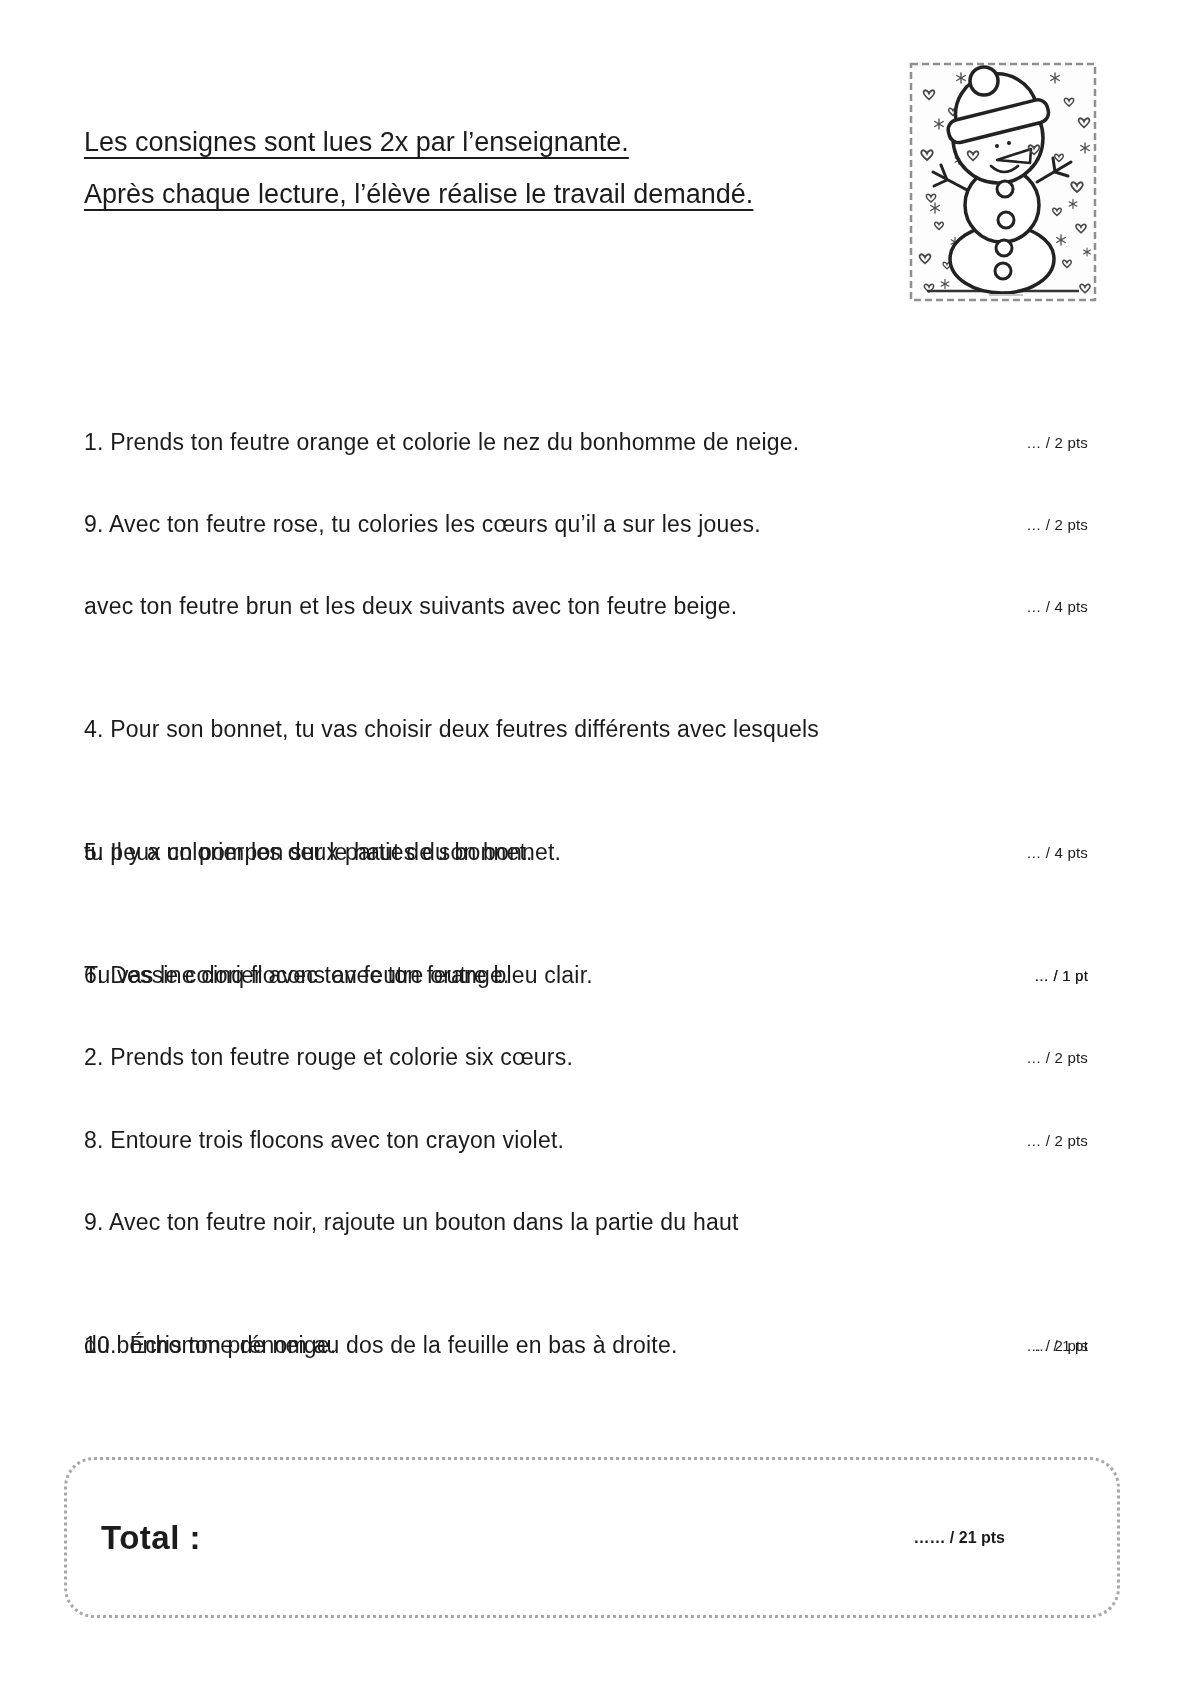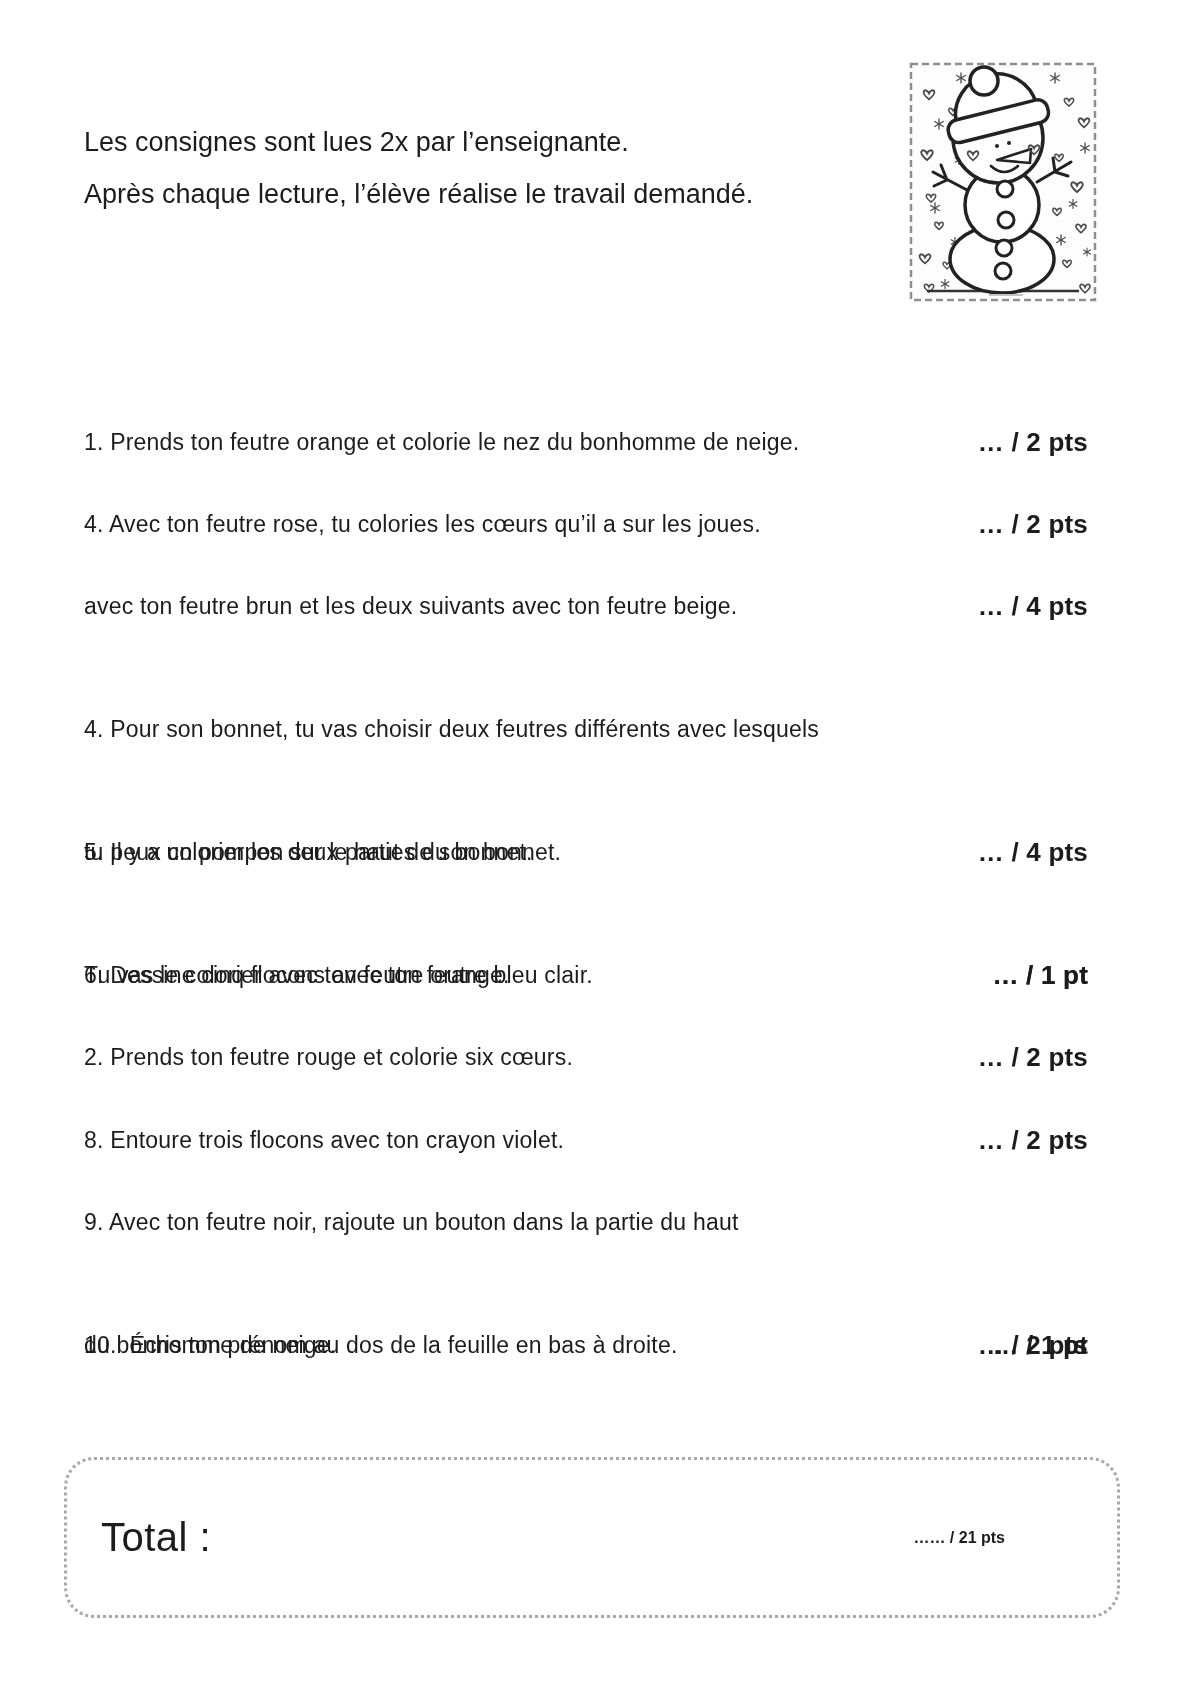--- a/index.html
+++ b/index.html
@@ -4,40 +4,40 @@
 <style>
   html,body { margin:0; padding:0; background:#ffffff; }
   .page {
     position:relative; width:1200px; height:1699px; background:#ffffff;
     font-family:"Liberation Sans", sans-serif; color:#1c1c1c; overflow:hidden;
   }
   
   .header { position:absolute; left:84px; top:116px; font-size:27px; line-height:52px; }
   .header .hline { display:block; }
   .header .hline span {
-    text-underline-offset:6px; text-decoration-thickness:1.5px;
+    text-decoration:underline; text-underline-offset:6px; text-decoration-thickness:1.5px;
   }
   
   .item {
     position:absolute; left:84px; width:1004px;
     font-size:23px; line-height:41px; letter-spacing:0.2px; white-space:pre-wrap;
   }
   .row { display:flex; justify-content:space-between; align-items:center; }
   .txt { flex:1 1 auto; }
-  .pts { flex:0 0 auto; font-weight:bold; font-size:26px; padding-left:20px; }
+  .pts { flex:0 0 auto; font-weight:normal; font-size:15px; padding-left:20px; }
   
   .illustration { position:absolute; left:909px; top:62px; width:188px; height:240px; }
   
   .total-box {
     position:absolute; left:64px; top:1457px; width:1056px; height:161px;
     border:3.5px dotted #a8a8a8; border-radius:30px; box-sizing:border-box;
     display:flex; align-items:center; justify-content:space-between;
     padding:0 112px 0 34px; background:#ffffff;
   }
-  .total-label { font-size:40px; font-weight:normal; letter-spacing:0.5px; }
+  .total-label { font-size:33px; font-weight:bold; letter-spacing:0.5px; }
   .total-pts { font-size:16px; font-weight:bold; }
 </style>
 </head>
 <body>
 
 <div class="page">
 
   <div class="header">
     <span class="hline"><span>Les consignes sont lues 2x par l’enseignante.</span></span>
     <span class="hline"><span>Après chaque lecture, l’élève réalise le travail demandé.</span></span>
@@ -127,21 +127,21 @@
 
   <div class="item" style="top:340px">
     <div class="row">
       <span class="txt">1. Prends ton feutre orange et colorie le nez du bonhomme de neige.</span>
       <span class="pts">… / 2 pts</span>
     </div>
   </div>
 
   <div class="item" style="top:422px">
     <div class="row">
-      <span class="txt">4. Avec ton feutre rose, tu colories les cœurs qu’il a sur les joues.</span>
+      <span class="txt">9. Avec ton feutre rose, tu colories les cœurs qu’il a sur les joues.</span>
       <span class="pts">… / 2 pts</span>
     </div>
   </div>
 
   <div class="item" style="top:504px">
     <div class="row">
       <span class="txt">avec ton feutre brun et les deux suivants avec ton feutre beige.</span>
       <span class="pts">… / 4 pts</span>
     </div>
   </div>

